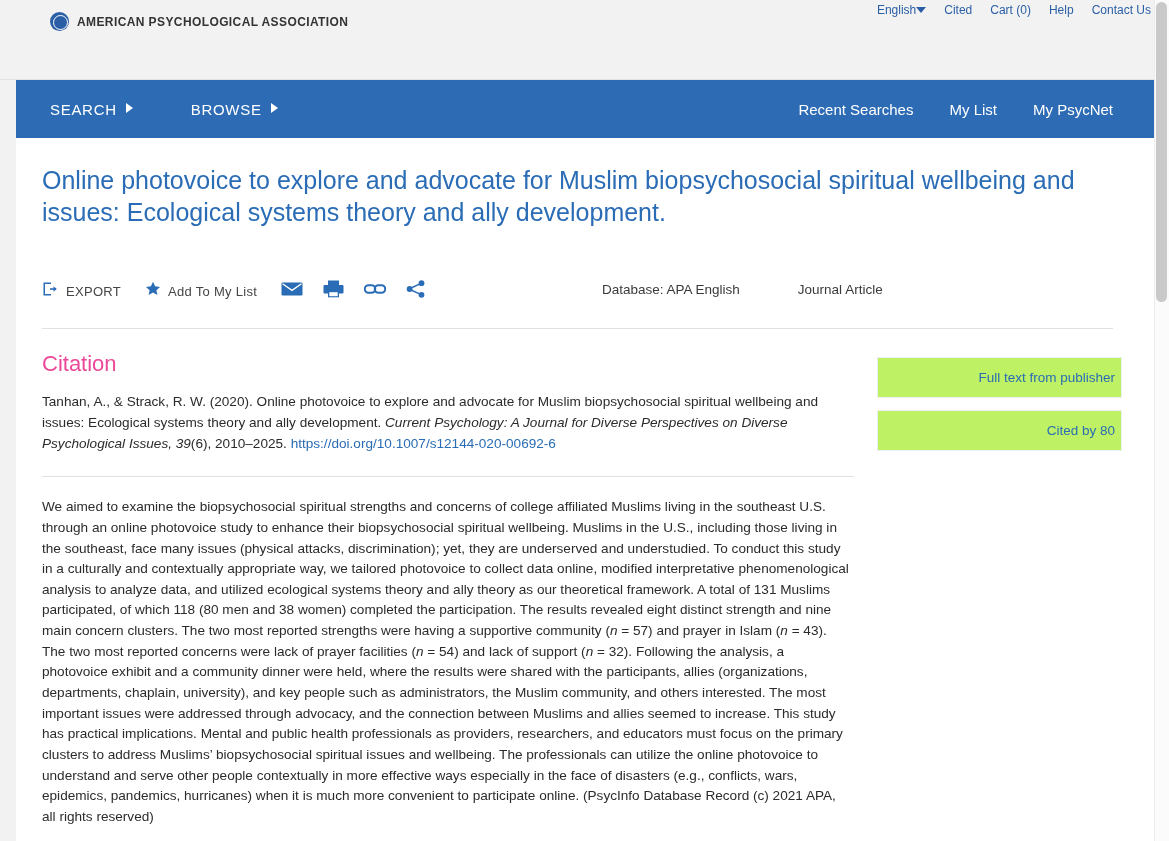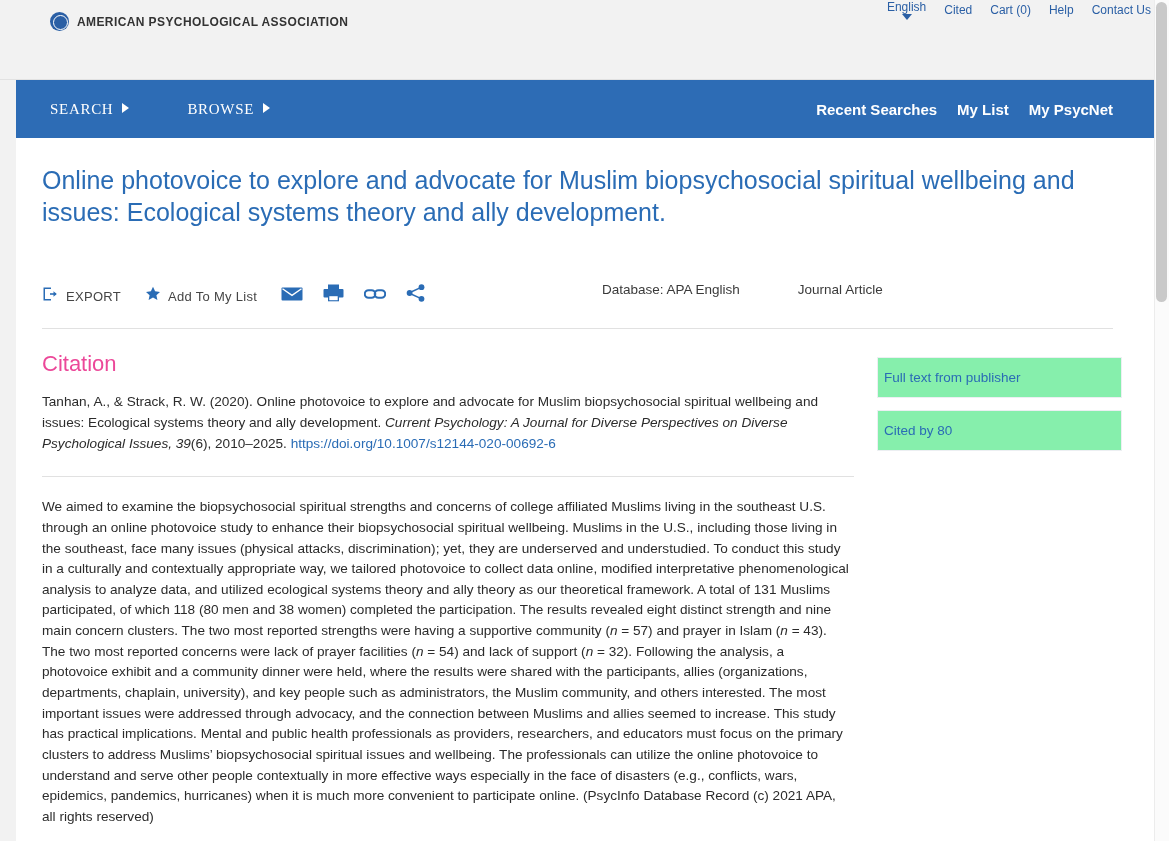--- a/index.html
+++ b/index.html
@@ -37,21 +37,20 @@
     color: #2a5fa5;
     text-decoration: none;
     cursor: pointer;
   }
   .lang-select {
     display: flex;
     align-items: center;
     gap: 0;
     color: #2a5fa5;
     cursor: pointer;
-    flex-direction: column;
   }
   .caret-down {
     width: 0; height: 0;
     border-left: 5px solid transparent;
     border-right: 5px solid transparent;
     border-top: 6px solid #2a5fa5;
     display: inline-block;
   }
   .brandrow {
     position: absolute;
@@ -103,21 +102,21 @@
   }
   
   .navbar {
     background: #2d6cb5;
     height: 58px;
     display: flex;
     align-items: center;
     padding: 0 56px 0 50px;
     color: #ffffff;
   }
-  .nav-left { display: flex; align-items: center; gap: 58px; font-family: Liberation Serif, serif; }
+  .nav-left { display: flex; align-items: center; gap: 58px; }
   .nav-left .nav-item {
     font-size: 15px;
     letter-spacing: 0.7px;
     display: flex;
     align-items: center;
     gap: 9px;
     cursor: pointer;
     color: #ffffff;
   }
   .caret-right {
@@ -125,22 +124,21 @@
     border-top: 5px solid transparent;
     border-bottom: 5px solid transparent;
     border-left: 7px solid #ffffff;
     display: inline-block;
     margin-top: -2px;
   }
   .nav-right {
     margin-left: auto;
     display: flex;
     align-items: center;
-    gap: 20px;
-    font-weight: bold;
+    gap: 36px;
   }
   .nav-right a {
     color: #ffffff;
     font-size: 15px;
     text-decoration: none;
     cursor: pointer;
   }
   
   .content {
     padding: 26px 56px 0 42px;
@@ -149,21 +147,21 @@
   .rec-title {
     color: #2a6cb5;
     font-size: 25px;
     line-height: 1.28;
     font-weight: normal;
     margin: 0 0 16px 0;
     max-width: 1070px;
   }
   .toolsrow {
     display: flex;
-    align-items: flex-end;
+    align-items: center;
     position: relative;
     height: 30px;
     margin-top: 48px;
   }
   .tool {
     display: flex;
     align-items: center;
     gap: 7px;
     margin-right: 24px;
     cursor: pointer;
@@ -220,24 +218,24 @@
   }
   .abstract-text {
     font-size: 13.6px;
     color: #2b2b2b;
     line-height: 1.52;
     text-align: left;
     max-width: 810px;
   }
   .abstract-text i { font-style: italic; }
   .side-btn {
-    background: #86efac;
+    background: #bef264;
     color: #2a6cb5;
     font-size: 13.5px;
-    text-align: left;
+    text-align: right;
     padding: 12px 6px;
     margin-bottom: 12px;
     border: 1px solid #eceff2;
     cursor: pointer;
   }
   .scrollbar {
     position: absolute;
     right: 0; top: 0;
     width: 15px; height: 841px;
     background: #fbfbfb;

